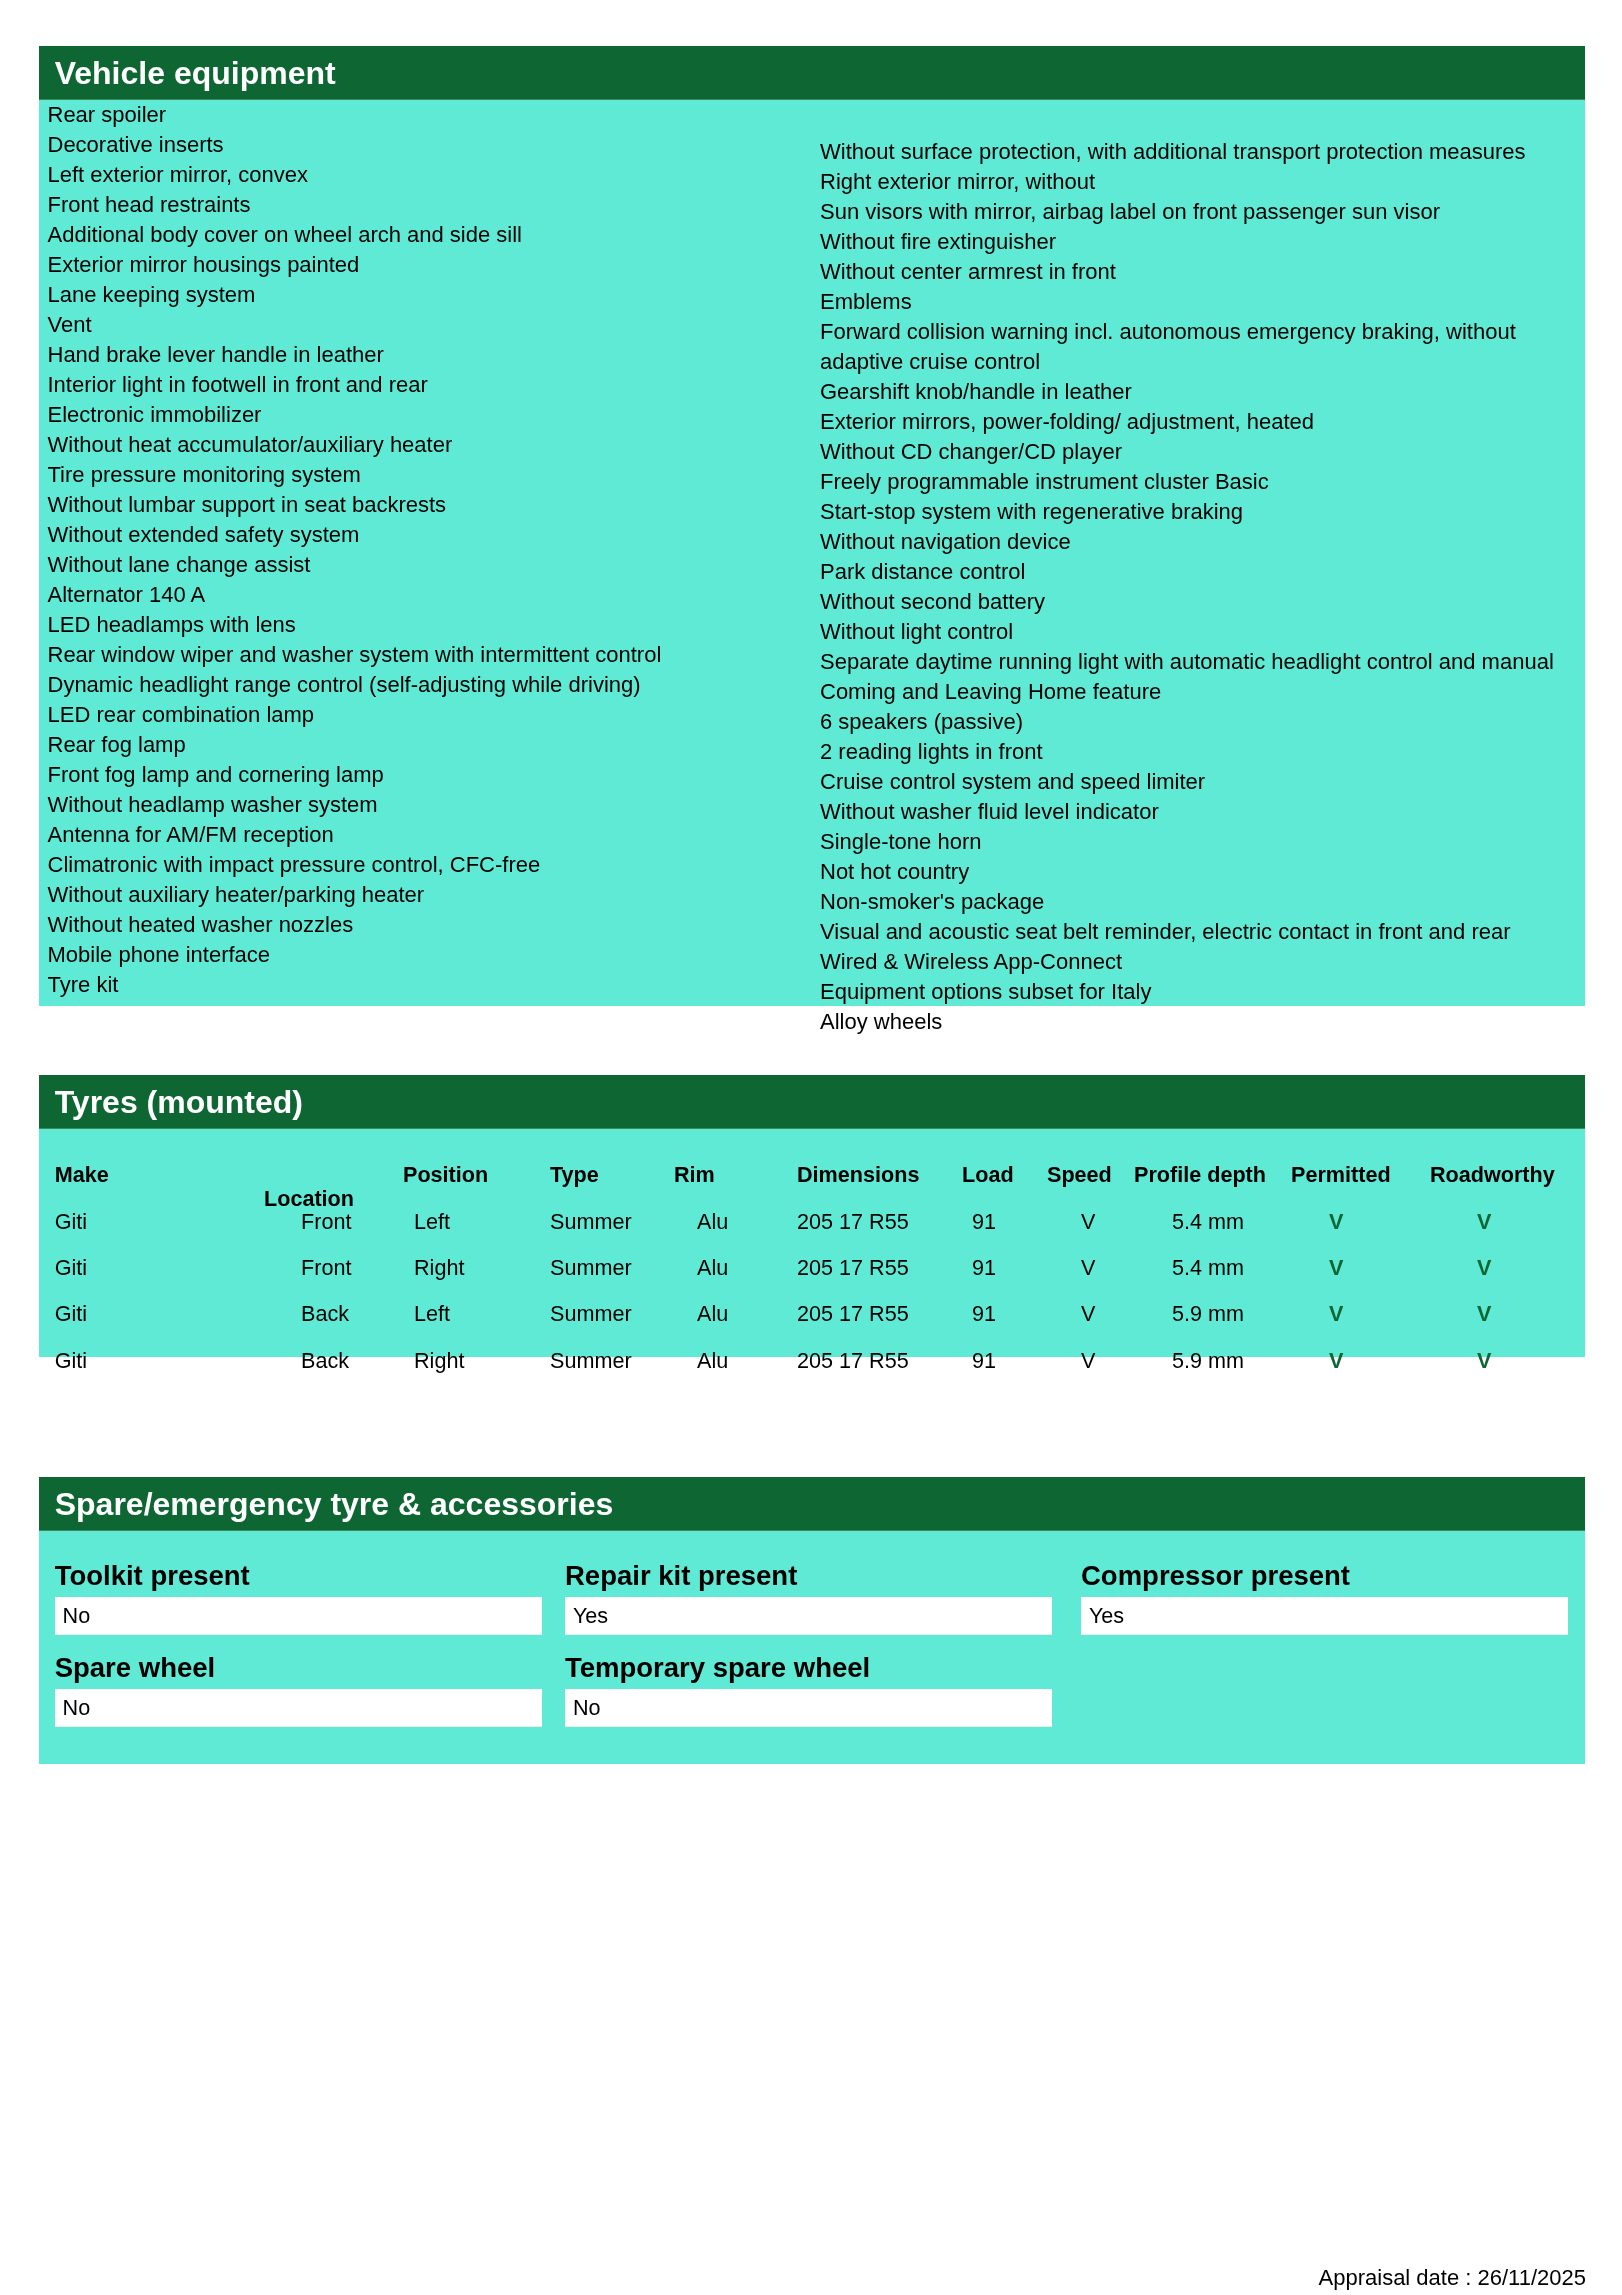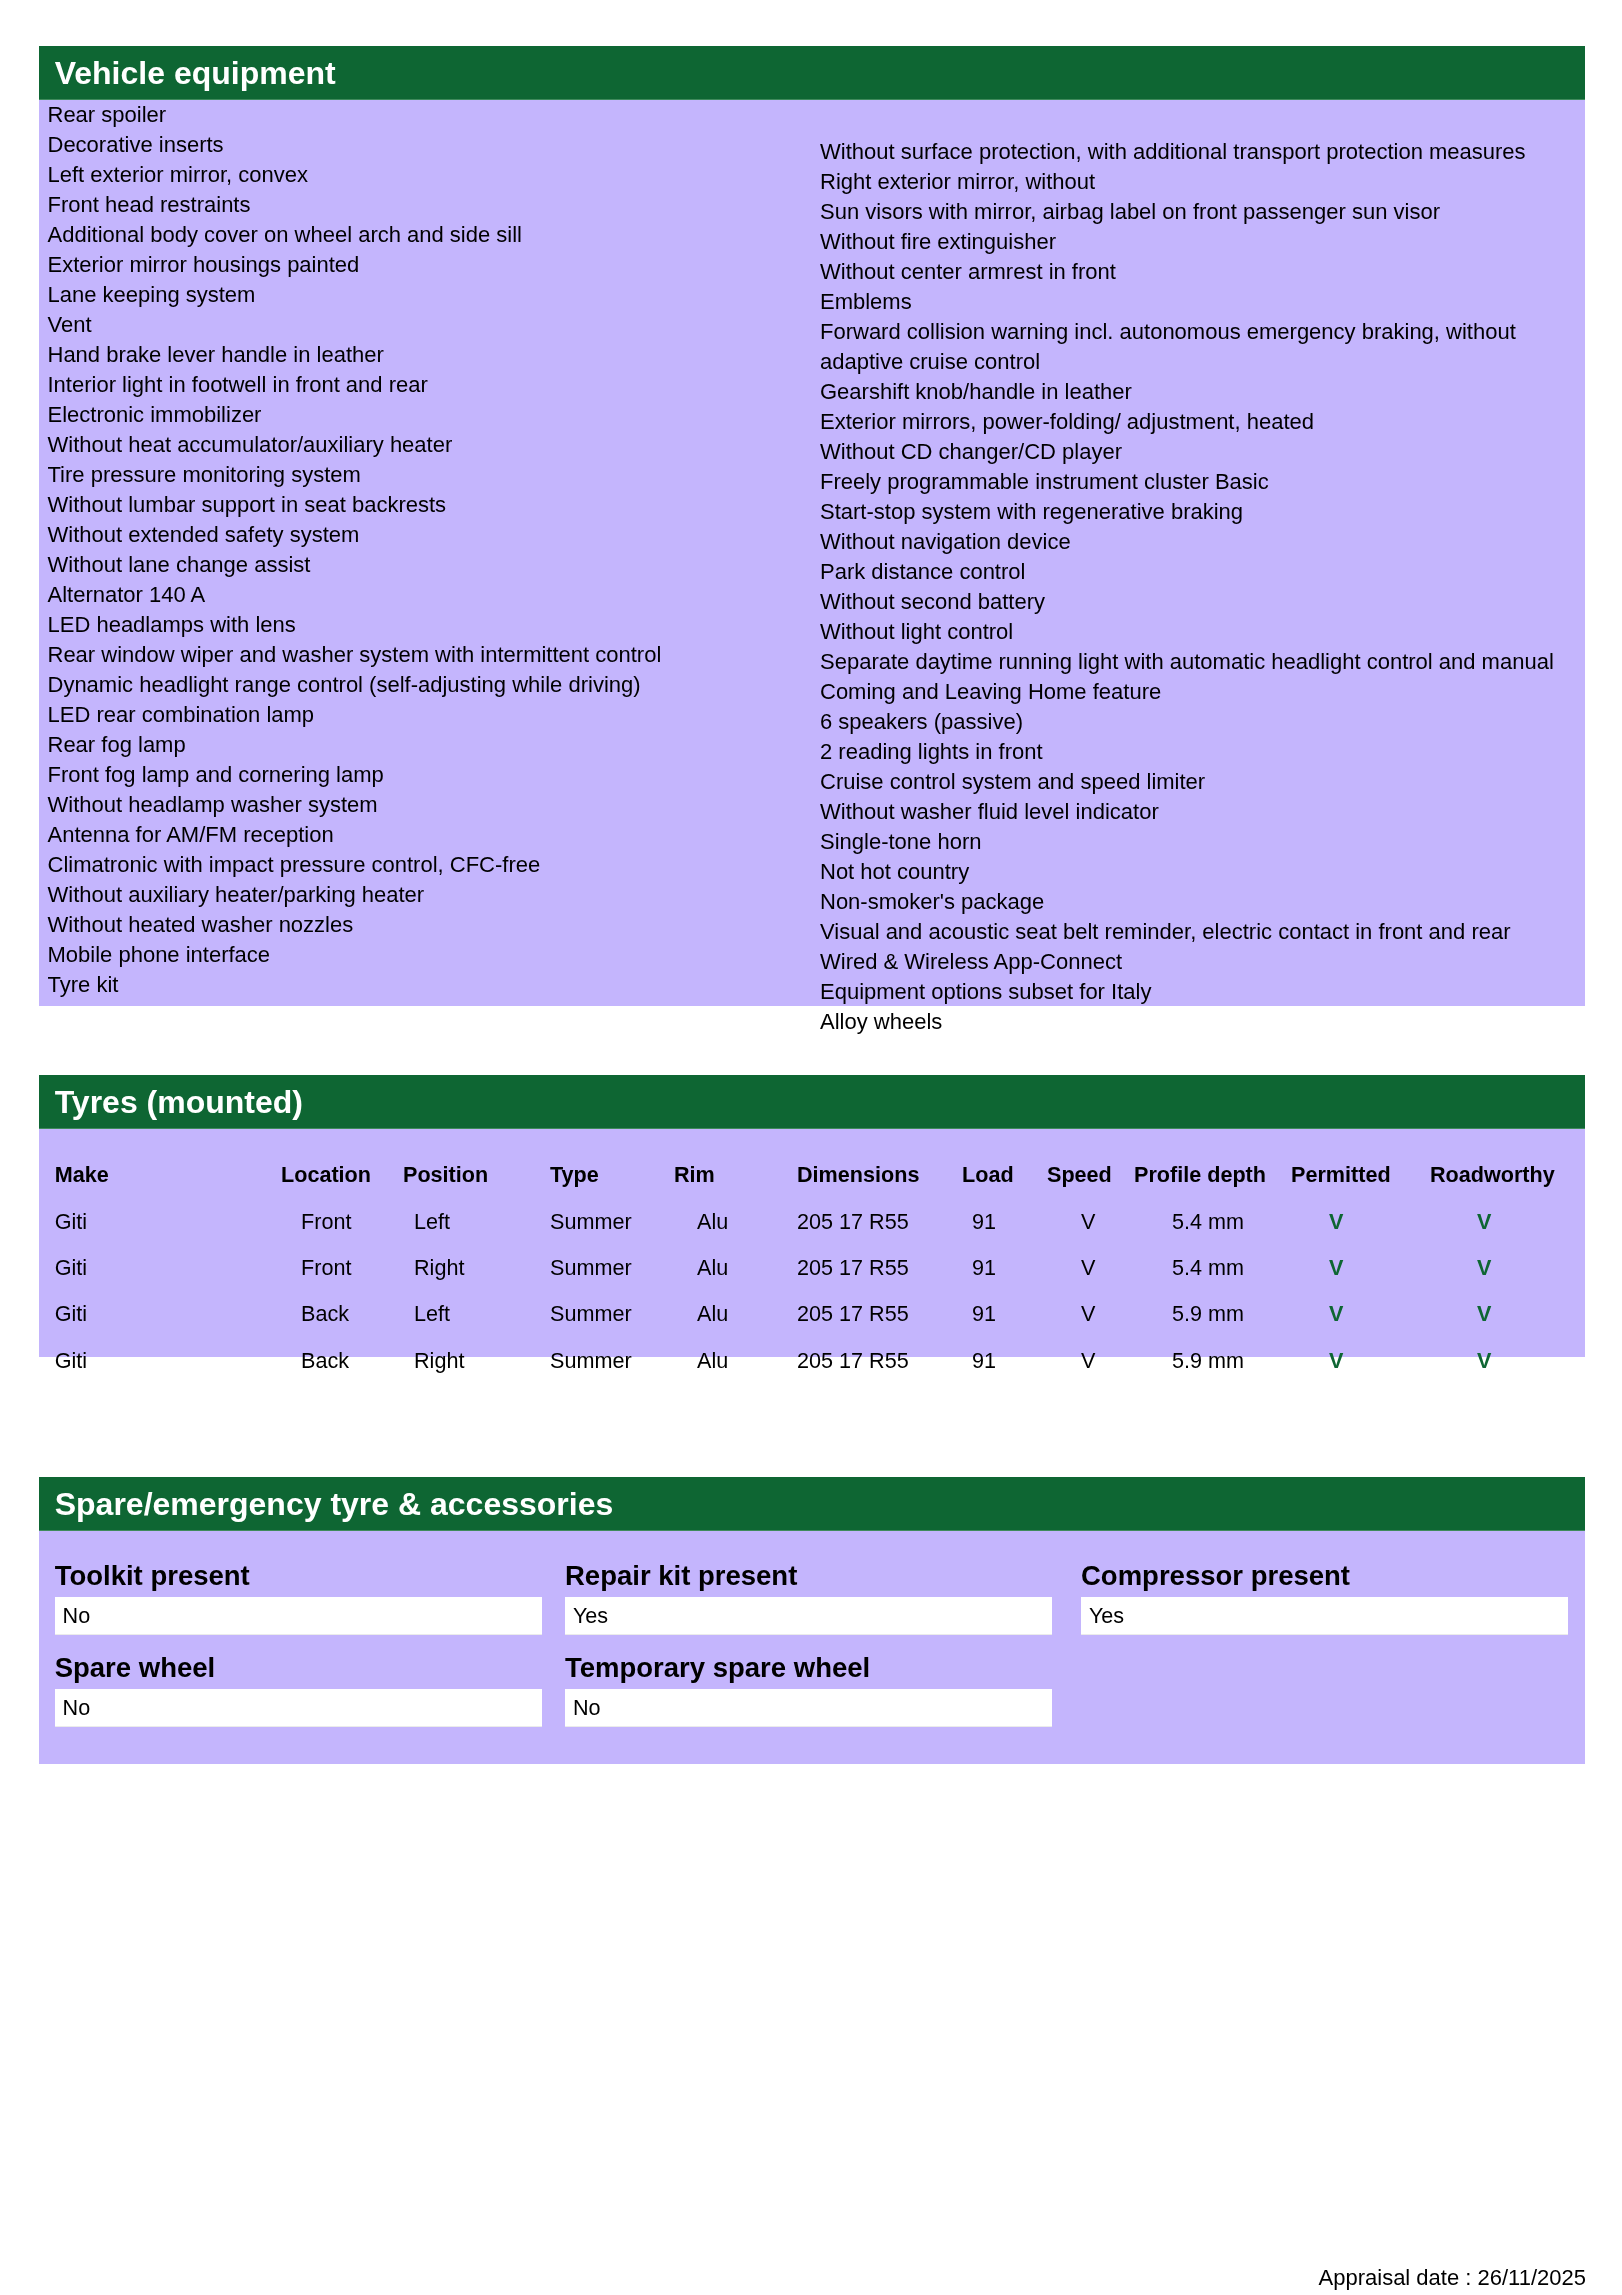--- a/index.html
+++ b/index.html
@@ -7,21 +7,21 @@
     width: 1623px; height: 2295px; position: relative; overflow: hidden;
     font-family: "Liberation Sans", sans-serif; color: #000;
   }
   .section { position: absolute; left: 39px; width: 1546px; }
   .sec-head {
     background: #0e6633; color: #fff; font-weight: bold;
     font-size: 32px; height: 54px; line-height: 54px;
     padding-left: 15.7px; box-sizing: border-box;
     border-bottom: 1.3px solid #3f8a5c;
   }
-  .sec-body { background: #c4b5fd; position: relative; }
+  .sec-body { background: #5eead4; position: relative; }
 
   
   #equip { top: 46px; }
   #equip .sec-body { height: 906px; }
   .eq-col { position: absolute; top: 0; font-size: 22px; line-height: 30px; }
   .eq-col.left { left: 8.5px; width: 753px; }
   .eq-col.right { left: 781px; width: 759px; margin-top: 37px; }
   .eq-item { display: block; white-space: normal; }
 
   
@@ -117,21 +117,21 @@
         <span class="eq-item">Alloy wheels</span>
       </div>
   </div>
 </div>
 
 <div class="section" id="tyres">
   <div class="sec-head">Tyres (mounted)</div>
   <div class="sec-body" id="tyre-table">
       <div class="ty-row head" style="top: 29.4px;">
         <span class="ty-cell" style="left: 15.7px;">Make</span>
-        <span class="ty-cell" style="left: 242px;">Location</span>
+        <span class="ty-cell" style="left: 225px; margin-top: 24px;">Location</span>
         <span class="ty-cell" style="left: 364px;">Position</span>
         <span class="ty-cell" style="left: 511px;">Type</span>
         <span class="ty-cell" style="left: 635px;">Rim</span>
         <span class="ty-cell" style="left: 758px;">Dimensions</span>
         <span class="ty-cell" style="left: 923px;">Load</span>
         <span class="ty-cell" style="left: 1008px;">Speed</span>
         <span class="ty-cell" style="left: 1095px;">Profile depth</span>
         <span class="ty-cell" style="left: 1252px;">Permitted</span>
         <span class="ty-cell" style="left: 1391px;">Roadworthy</span>
       </div>

